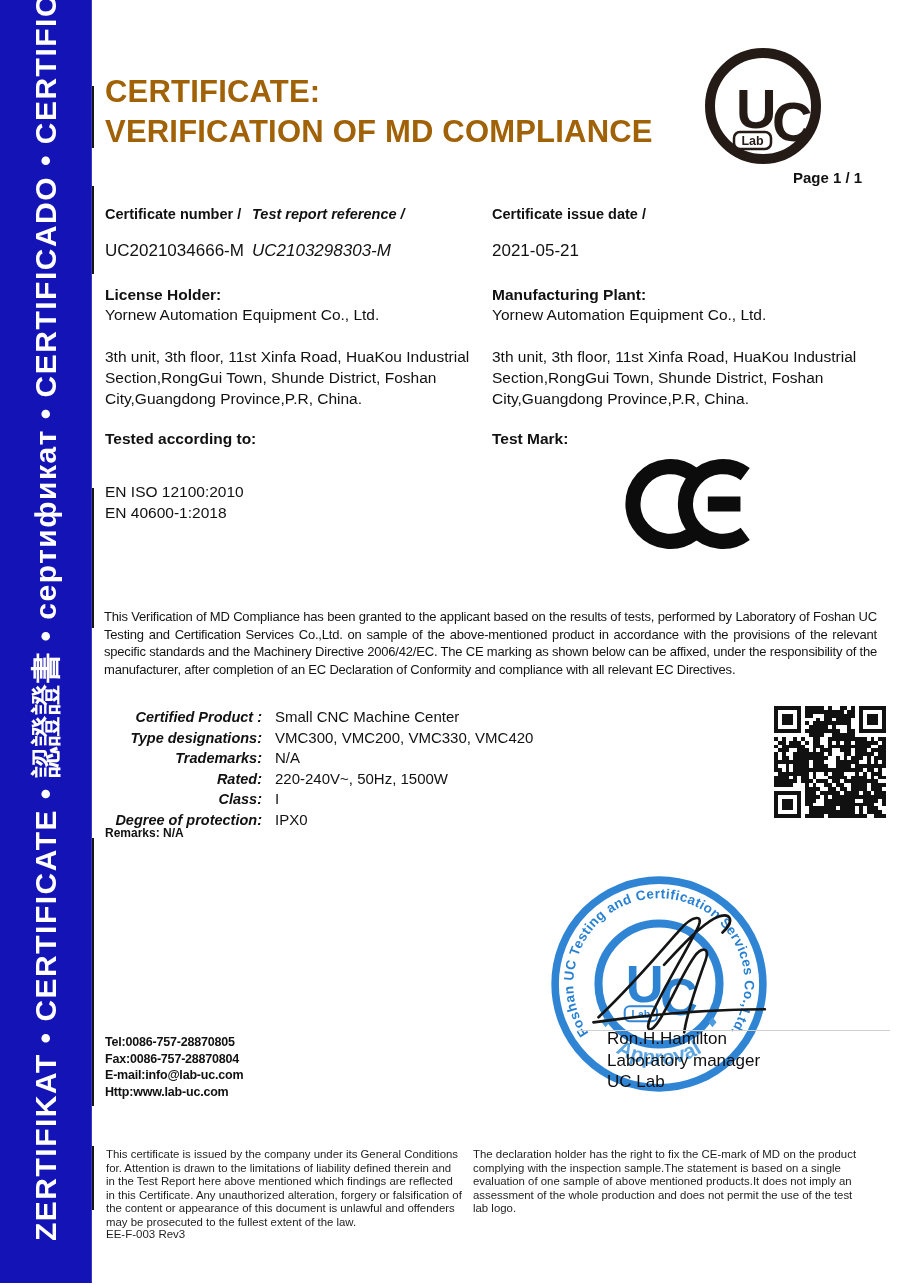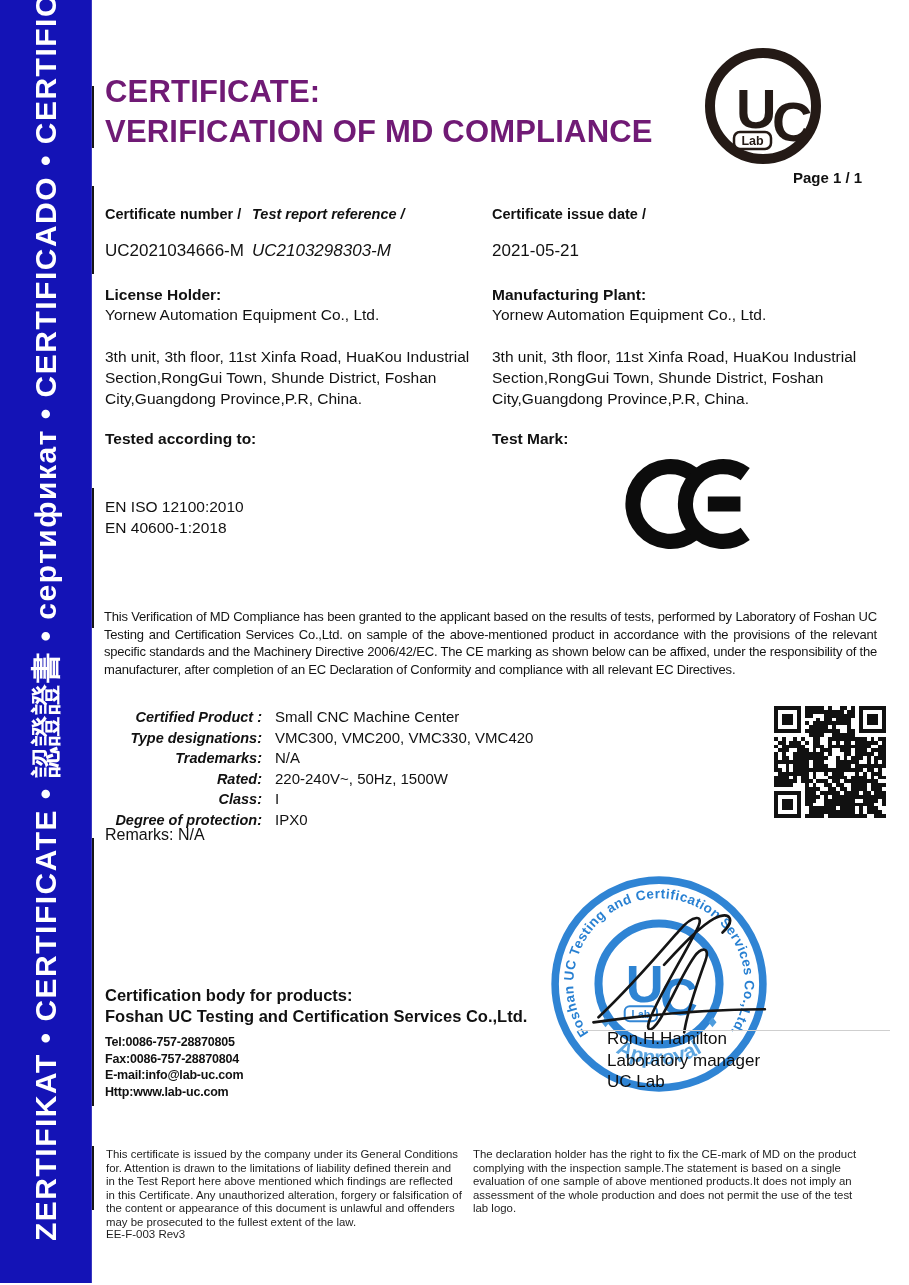--- a/index.html
+++ b/index.html
@@ -11,40 +11,40 @@
   .sidebar-text {
     position:absolute; left:0; top:1283px; width:1283px; height:92px;
     transform-origin:0 0; transform:rotate(-90deg);
     display:flex; align-items:center; padding-left:42px;
     color:#fff; font-weight:bold; font-size:30px; letter-spacing:1.5px;
     font-family:"Liberation Sans","DejaVu Sans",sans-serif; white-space:nowrap;
   }
   .edge-dash { position:absolute; left:92px; width:2px; background:#161616; }
 
   
-  .title { position:absolute; left:105px; top:72px; font-size:31px; font-weight:bold; color:#701a75; line-height:40px; letter-spacing:0.2px; }
+  .title { position:absolute; left:105px; top:72px; font-size:31px; font-weight:bold; color:#a16207; line-height:40px; letter-spacing:0.2px; }
   .uc-logo { position:absolute; left:700px; top:44px; }
   .page-num { position:absolute; left:793px; top:169px; font-size:15px; font-weight:bold; }
 
   
   .meta-label { position:absolute; top:206px; font-size:14.5px; font-weight:bold; }
   .meta-value { position:absolute; top:241px; font-size:17px; }
   .colL { left:105px; } .colM { left:252px;font-style:italic; } .colR { left:492px; }
 
   .sec-label { position:absolute; font-size:15.5px; font-weight:bold; }
   .body-text { position:absolute; font-size:15.5px; line-height:21px; }
 
   .grant { position:absolute; left:104px; top:608px; width:773px; font-size:13px; line-height:17.5px; letter-spacing:-0.2px; text-align:justify; color:#141414; }
 
   
   .prod { position:absolute; left:105px; top:707px; }
   .prod-row { display:flex; line-height:20.5px;align-items:flex-end; }
   .prod-label { width:157px; text-align:right; font-weight:bold; font-style:italic; font-size:14.5px; }
   .prod-value { margin-left:13px; font-size:15px; }
-  .remarks { position:absolute; left:105px; top:826px; font-size:16px; font-weight:normal; }
+  .remarks { position:absolute; left:105px; top:826px; font-size:12px; font-weight:bold; }
 
   .qr { position:absolute; left:774px; top:706px; }
 
   .cert-body { position:absolute; left:105px; top:985px; font-size:16.5px; font-weight:bold; line-height:21px; }
   .contact { position:absolute; left:105px; top:1034px; font-size:12.5px; font-weight:bold; line-height:16.5px; letter-spacing:-0.2px; }
 
   .stamp { position:absolute; left:543px; top:868px; }
   .sig-line { position:absolute; left:578px; top:1030px; width:312px; height:1px; background:#cfcfcf; }
   .signatory { position:absolute; left:582px; top:1028px; font-size:17px; line-height:21.5px; color:#0e0e0e;margin-left:25px; }
 
@@ -93,21 +93,21 @@
   <div class="sec-label colL" style="top:286px;">License Holder:</div>
   <div class="body-text colL" style="top:304px;width:378px;">Yornew Automation Equipment Co., Ltd.</div>
   <div class="body-text colL" style="top:346px;width:377px;">3th unit, 3th floor, 11st Xinfa Road, HuaKou Industrial Section,RongGui Town, Shunde District, Foshan City,Guangdong Province,P.R, China.</div>
 
   <div class="sec-label colR" style="top:286px;">Manufacturing Plant:</div>
   <div class="body-text colR" style="top:304px;width:385px;">Yornew Automation Equipment Co., Ltd.</div>
   <div class="body-text colR" style="top:346px;width:377px;">3th unit, 3th floor, 11st Xinfa Road, HuaKou Industrial Section,RongGui Town, Shunde District, Foshan City,Guangdong Province,P.R, China.</div>
 
   <div class="sec-label colL" style="top:430px;">Tested according to:</div>
   <div class="sec-label colR" style="top:430px;">Test Mark:</div>
-  <div class="body-text colL" style="top:481px;margin-top:15px;">
+  <div class="body-text colL" style="top:481px;">
     <div>EN ISO 12100:2010</div>
     <div>EN 40600-1:2018</div>
   </div>
 
   <div style="position:absolute;left:618px;top:459px;">
     <svg width="132" height="90" viewBox="0 0 166 112">
       <path d="M 94,18.4 A 47,47 0 1 0 94,93.6" fill="none" stroke="#0c0c0c" stroke-width="19"></path>
       <path d="M 160,18.4 A 47,47 0 1 0 160,93.6" fill="none" stroke="#0c0c0c" stroke-width="19"></path>
       <path d="M 113,56 L 154,56" fill="none" stroke="#0c0c0c" stroke-width="19"></path>
     </svg>
@@ -629,24 +629,20 @@
         <rect x="2" y="2" width="3" height="3" fill="#111"></rect>
         <rect x="22" y="0" width="7" height="7" fill="#111"></rect>
         <rect x="23" y="1" width="5" height="5" fill="#fff"></rect>
         <rect x="24" y="2" width="3" height="3" fill="#111"></rect>
         <rect x="0" y="22" width="7" height="7" fill="#111"></rect>
         <rect x="1" y="23" width="5" height="5" fill="#fff"></rect>
         <rect x="2" y="24" width="3" height="3" fill="#111"></rect>
       </svg>
   </div>
 
-  <div class="cert-body">
-    <div>Certification body for products:</div>
-    <div>Foshan UC Testing and Certification Services Co.,Ltd.</div>
-  </div>
   <div class="contact">
     <div>Tel:0086-757-28870805</div>
     <div>Fax:0086-757-28870804</div>
     <div>E-mail:info@lab-uc.com</div>
     <div>Http:www.lab-uc.com</div>
   </div>
 
   <div class="stamp">
     <svg width="232" height="232" viewBox="0 0 230 230">
       <circle cx="115" cy="115" r="103" fill="none" stroke="#1d7ad0" stroke-width="7.5" opacity="0.92"></circle>

